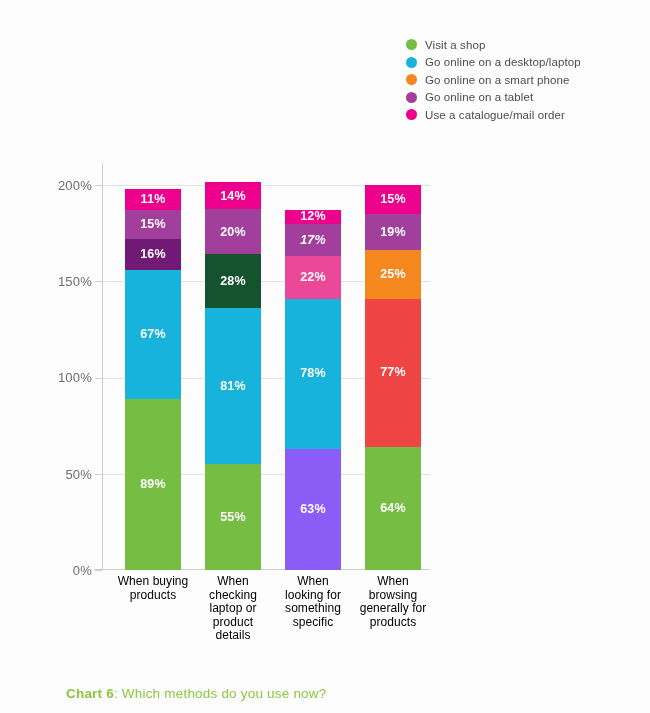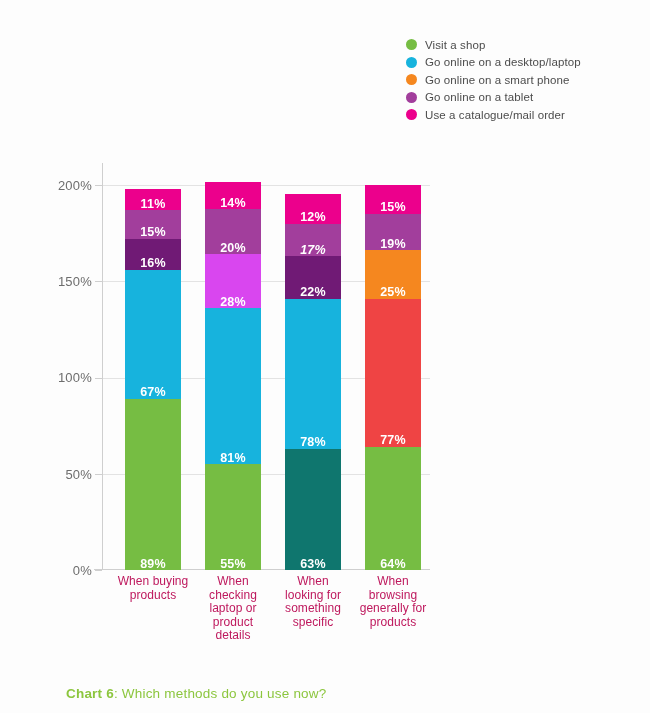--- a/index.html
+++ b/index.html
@@ -106,36 +106,36 @@
   .bar-stack {
     position: absolute;
     bottom: 0;
     width: 100%;
     display: flex;
     flex-direction: column-reverse;
   }
   .segment {
     position: relative;
     display: flex;
-    align-items: flex-end;
+    align-items: center;
     justify-content: center;
   }
   .segment-label {
     font-size: 12.5px;
     font-weight: bold;
     color: #ffffff;
     letter-spacing: 0.2px;
     line-height: 1;
   }
   .cat-label {
     position: absolute;
     top: 412px;
     text-align: center;
     font-size: 12px;
-    color: #be185d;
+    color: #000000;
     line-height: 13.5px;
     letter-spacing: 0.05px;
   }
 
   
   #caption {
     position: absolute;
     left: 66px;
     top: 686px;
     font-size: 13.5px;
@@ -216,52 +216,52 @@
         </div>
       </div>
       <div class="bar-group" style="left: 103px; width: 56px; height: 407px;">
         <div class="bar-stack">
           <div class="segment" style="height: 105.875px; background: rgb(118, 189, 67);">
             <span class="segment-label">55%</span>
           </div>
           <div class="segment" style="height: 155.925px; background: rgb(23, 179, 221);">
             <span class="segment-label">81%</span>
           </div>
-          <div class="segment" style="height: 53.9px; background: #d946ef;">
+          <div class="segment" style="height: 53.9px; background: #14532d;">
             <span class="segment-label">28%</span>
           </div>
           <div class="segment" style="height: 45px; background: rgb(162, 62, 156);">
             <span class="segment-label">20%</span>
           </div>
           <div class="segment" style="height: 26.95px; background: rgb(236, 0, 140);">
             <span class="segment-label">14%</span>
           </div>
         </div>
         <div class="cat-label" style="left: -9px; width: 74px;">
           <div>When</div>
           <div>checking</div>
           <div>laptop or</div>
           <div>product details</div>
         </div>
       </div>
       <div class="bar-group" style="left: 183px; width: 56px; height: 407px;">
         <div class="bar-stack">
-          <div class="segment" style="height: 121.275px; background: #0f766e;">
+          <div class="segment" style="height: 121.275px; background: #8b5cf6;">
             <span class="segment-label">63%</span>
           </div>
           <div class="segment" style="height: 150.15px; background: rgb(23, 179, 221);">
             <span class="segment-label">78%</span>
           </div>
-          <div class="segment" style="height: 42.35px; background: #701a75;">
+          <div class="segment" style="height: 42.35px; background: #ec4899;">
             <span class="segment-label">22%</span>
           </div>
           <div class="segment" style="height: 32.725px; background: rgb(162, 62, 156); font-style: italic;">
             <span class="segment-label">17%</span>
           </div>
-          <div class="segment" style="height: 30px; background: rgb(236, 0, 140);">
+          <div class="segment" style="height: 14px; background: rgb(236, 0, 140);">
             <span class="segment-label">12%</span>
           </div>
         </div>
         <div class="cat-label" style="left: -9px; width: 74px;">
           <div>When</div>
           <div>looking for</div>
           <div>something</div>
           <div>specific</div>
         </div>
       </div>

